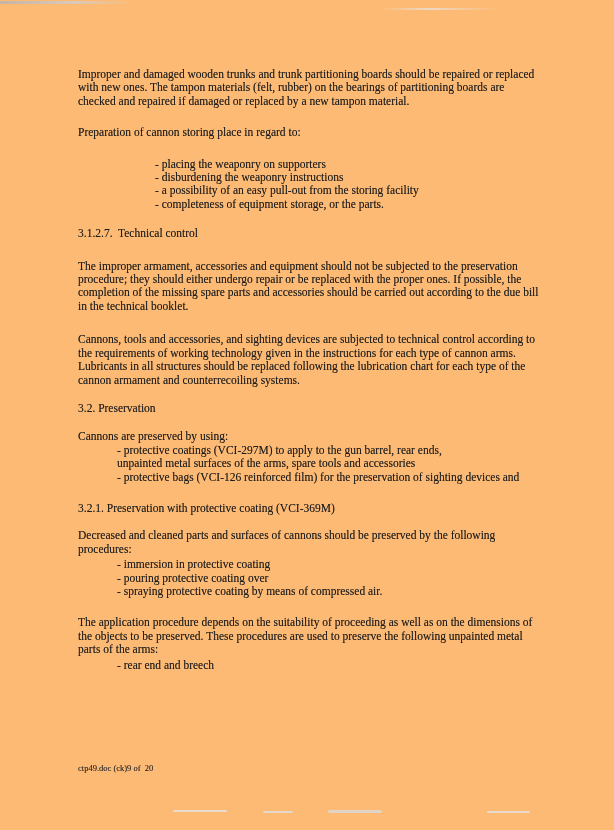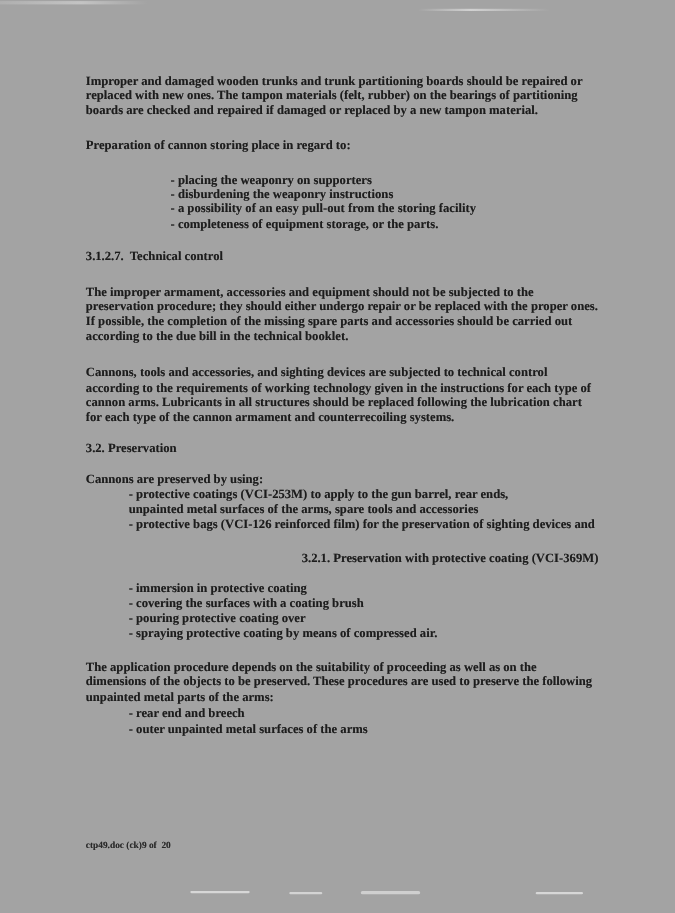--- a/index.html
+++ b/index.html
@@ -10,22 +10,21 @@
     width: 614px;
     height: 830px;
     background: #ffffff;
     overflow: hidden;
     position: relative;
     font-family: "Liberation Serif", "DejaVu Serif", serif;
   }
   .page {
     position: absolute;
     inset: 0;
-    background: #a3a3a3;
-    font-weight: bold;
+    background: #fdba74;
   }
   .content {
     position: absolute;
     left: 78px;
     top: 68px;
     width: 466px;
     font-size: 11.5px;
     line-height: 13.4px;
     color: #1d1d1d;
     text-shadow: 0 0 0.5px rgba(20,20,20,0.45);
@@ -35,21 +34,21 @@
     white-space: pre-wrap;
   }
   .list-line {
     margin: 0;
     white-space: pre;
   }
   .indent-lg { padding-left: 77px; }
   .indent-sm { padding-left: 39px; }
   .mb0  { margin-bottom: 0; }
   .mb2  { margin-bottom: 2px; }
-  .mb14 { margin-bottom: 14px; text-align: right; }
+  .mb14 { margin-bottom: 14px; }
   .mb15 { margin-bottom: 15px; }
   .mb16 { margin-bottom: 16px; }
   .mb18 { margin-bottom: 18px; }
   .mb19 { margin-bottom: 19px; }
   .mb20 { margin-bottom: 20px; }
   .footer {
     position: absolute;
     left: 78px;
     top: 763px;
     width: 450px;
@@ -109,40 +108,39 @@
 
     <p class="block mb20">The improper armament, accessories and equipment should not be subjected to the preservation procedure; they should either undergo repair or be replaced with the proper ones. If possible, the completion of the missing spare parts and accessories should be carried out according to the due bill in the technical booklet.</p>
 
     <p class="block mb15">Cannons, tools and accessories, and sighting devices are subjected to technical control according to the requirements of working technology given in the instructions for each type of cannon arms. Lubricants in all structures should be replaced following the lubrication chart for each type of the cannon armament and counterrecoiling systems.</p>
 
     <p class="block mb15">3.2. Preservation</p>
 
     <p class="block mb0">Cannons are preserved by using:</p>
 
     <div class="indent-sm mb18">
-      <p class="list-line">- protective coatings (VCI-253M) to apply to the gun barrel, rear ends,</p>
+      <p class="list-line">- protective coatings (VCI-297M) to apply to the gun barrel, rear ends,</p>
       <p class="list-line">unpainted metal surfaces of the arms, spare tools and accessories</p>
       <p class="list-line">- protective bags (VCI-126 reinforced film) for the preservation of sighting devices and</p>
     </div>
 
     <p class="block mb14">3.2.1. Preservation with protective coating (VCI-369M)</p>
 
+    <p class="block mb2">Decreased and cleaned parts and surfaces of cannons should be preserved by the following procedures:</p>
 
     <div class="indent-sm mb18">
       <p class="list-line">- immersion in protective coating</p>
-      <p class="list-line">- covering the surfaces with a coating brush</p>
       <p class="list-line">- pouring protective coating over</p>
       <p class="list-line">- spraying protective coating by means of compressed air.</p>
     </div>
 
     <p class="block mb2">The application procedure depends on the suitability of proceeding as well as on the dimensions of the objects to be preserved. These procedures are used to preserve the following unpainted metal parts of the arms:</p>
 
     <div class="indent-sm">
       <p class="list-line">- rear end and breech</p>
-      <p class="list-line">- outer unpainted metal surfaces of the arms</p>
     </div>
 
   </div>
 
   <div class="footer">
     <span>ctp49.doc (ck)</span>
     <span>9 of  20</span>
   </div>
 
   <div class="scan-smudge sm1"></div>

